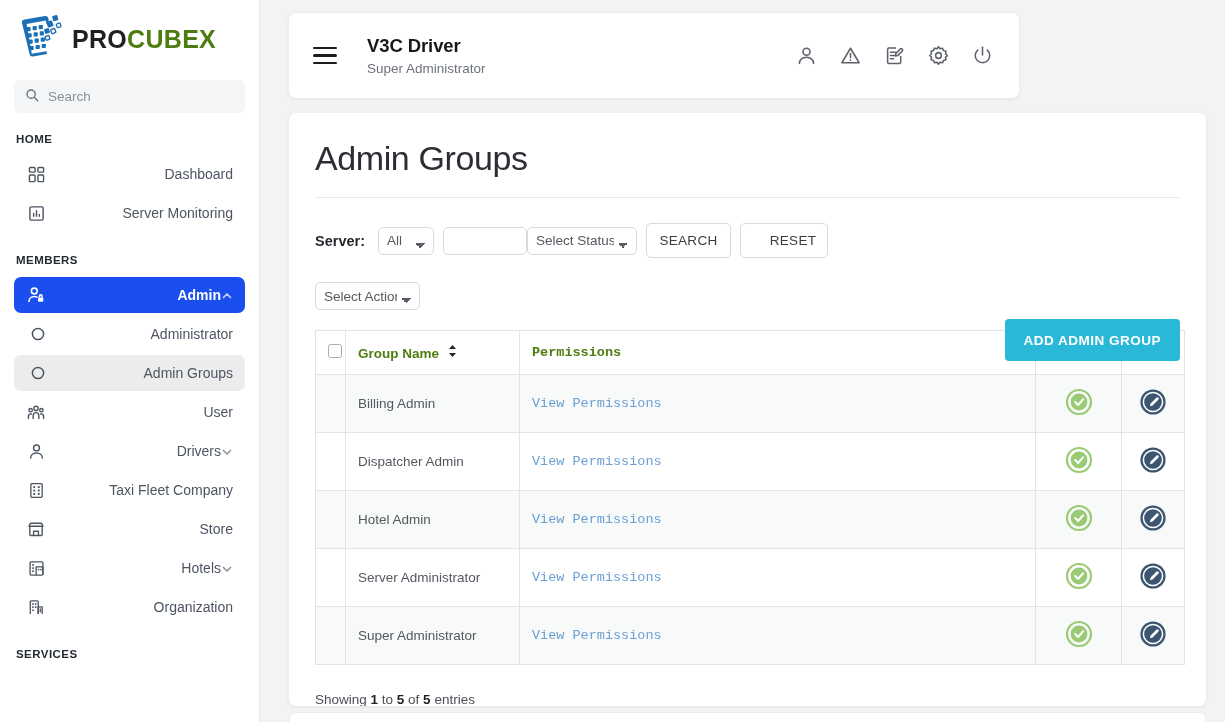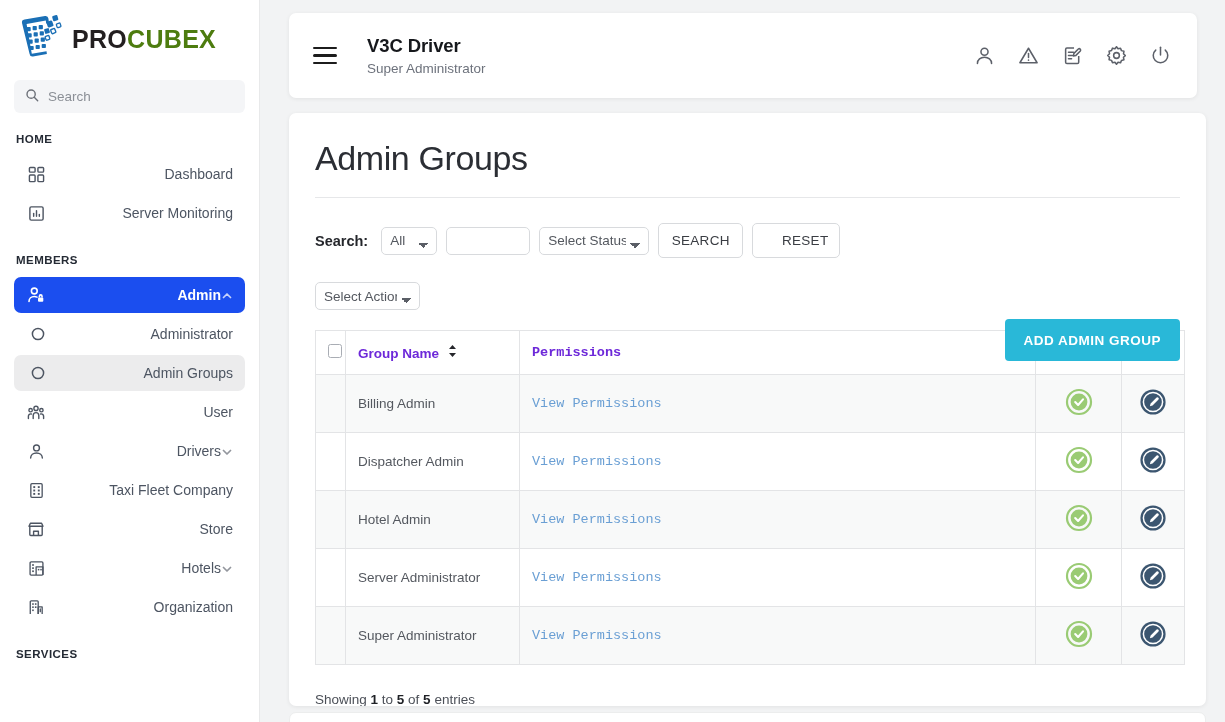--- a/index.html
+++ b/index.html
@@ -44,21 +44,21 @@
   .nav-item .chev { width: 12px; height: 12px; flex: 0 0 12px; opacity: .75; }
   .nav-item.active { background: #1b4eef; color: #ffffff; font-weight: bold; }
   .nav-item.soft { background: #ececed; }
   .nav-sub { padding-left: 14px; gap: 17px; }
   .nav-sub .lbl { margin-left: 13px; }
 
   
   .main { flex: 1 1 auto; position: relative; height: 722px; }
 
   .topbar {
-    position: absolute; left: 29px; top: 13px; width: 908px; height: 85px;
+    position: absolute; left: 29px; top: 13px; width: 730px; height: 85px;
     background: #fff; border-radius: 7px; box-shadow: 0 1px 4px rgba(0,0,0,.07);
     display: flex; align-items: center; padding: 0 26px 0 24px;
   }
   .hamburger { width: 24px; height: 18px; display: flex; flex-direction: column; justify-content: space-between; cursor: pointer; }
   .hamburger span { display: block; height: 2.4px; background: #1c1c1c; border-radius: 2px; }
   .topbar-titles { margin-left: 30px; flex: 1 1 auto; }
   .topbar-title { font-size: 18.5px; font-weight: bold; color: #16181c; letter-spacing: -.1px; }
   .topbar-sub { font-size: 13.5px; color: #6d727c; margin-top: 4px; }
   .topbar-icons { display: flex; align-items: center; gap: 23px; }
   .topbar-icons .ti { width: 21px; height: 21px; cursor: pointer; }
@@ -82,39 +82,39 @@
     height: 28px; border: 1px solid #d8dadd; border-radius: 5px; background: #fff;
     font-family: "Liberation Sans", sans-serif; font-size: 13.5px; color: #54585f;
     padding: 0 8px;
   }
   select.ctl { appearance: none; -webkit-appearance: none; padding-right: 22px;
     background-image: linear-gradient(45deg, transparent 50%, #5a5e66 50%), linear-gradient(135deg, #5a5e66 50%, transparent 50%);
     background-position: calc(100% - 13px) 15px, calc(100% - 8px) 15px;
     background-size: 5px 5px, 5px 5px; background-repeat: no-repeat; cursor: pointer; }
   .sel-all { width: 56px; }
   .txt-search { width: 84px; margin-left: 9px; }
-  .sel-status { width: 110px; margin-left: 9px; }
+  .sel-status { width: 110px; }
   .btn-plain {
     height: 35px; min-width: 85px; border: 1px solid #d8dadd; border-radius: 5px; background: #fff;
     font-family: "Liberation Sans", sans-serif; font-size: 13.5px; color: #3a3d43;
     letter-spacing: .3px; margin-left: 9px; cursor: pointer;
   }
   .btn-reset { min-width: 88px; padding-left: 18px; }
   .btn-primary {
     position: absolute; right: 26px; top: 206px; height: 42px; padding: 0 19px;
     background: #29b8d8; color: #fff; border: none; border-radius: 4px;
     font-family: "Liberation Sans", sans-serif; font-size: 13.5px; font-weight: bold;
     letter-spacing: .5px; cursor: pointer;
   }
   .sel-action { width: 105px; margin-top: 24px; display: block; }
 
   table.grid { width: 869px; border-collapse: collapse; margin-top: 20px; table-layout: fixed; }
   table.grid th, table.grid td { border: 1px solid #e3e4e6; }
   table.grid th {
-    font-size: 13.5px; font-weight: bold; color: #6d28d9; text-align: left;
+    font-size: 13.5px; font-weight: bold; color: #4d7c0f; text-align: left;
     padding: 13px 12px; background: #fff; white-space: nowrap;
   }
   table.grid td { font-size: 13.5px; color: #54585f; padding: 13px 12px; height: 47px; }
   tr.odd td { background: #f8f9f9; }
   tr.even td { background: #ffffff; }
   .col-chk { width: 30px; }
   .col-name { width: 174px; }
   .col-perm { width: 516px; font-family: Liberation Mono, monospace; }
   .col-status { width: 86px; text-align: center; }
   .col-action { width: 63px; text-align: center; }
@@ -379,21 +379,21 @@
         </span>
       </div>
     </header>
 
     <section class="card">
 
       <h1 class="page-title">Admin Groups</h1>
       <div class="title-rule"></div>
 
       <div class="filterbar">
-        <span class="filter-label">Search:</span>
+        <span class="filter-label">Server:</span>
         <select class="ctl sel-all">
           <option>All</option>
         </select>
         <input class="ctl txt-search" type="text" value="" style="">
         <select class="ctl sel-status">
           <option>Select Status</option>
         </select>
         <button class="btn-plain">SEARCH</button>
         <button class="btn-plain btn-reset">RESET</button>
       </div>

